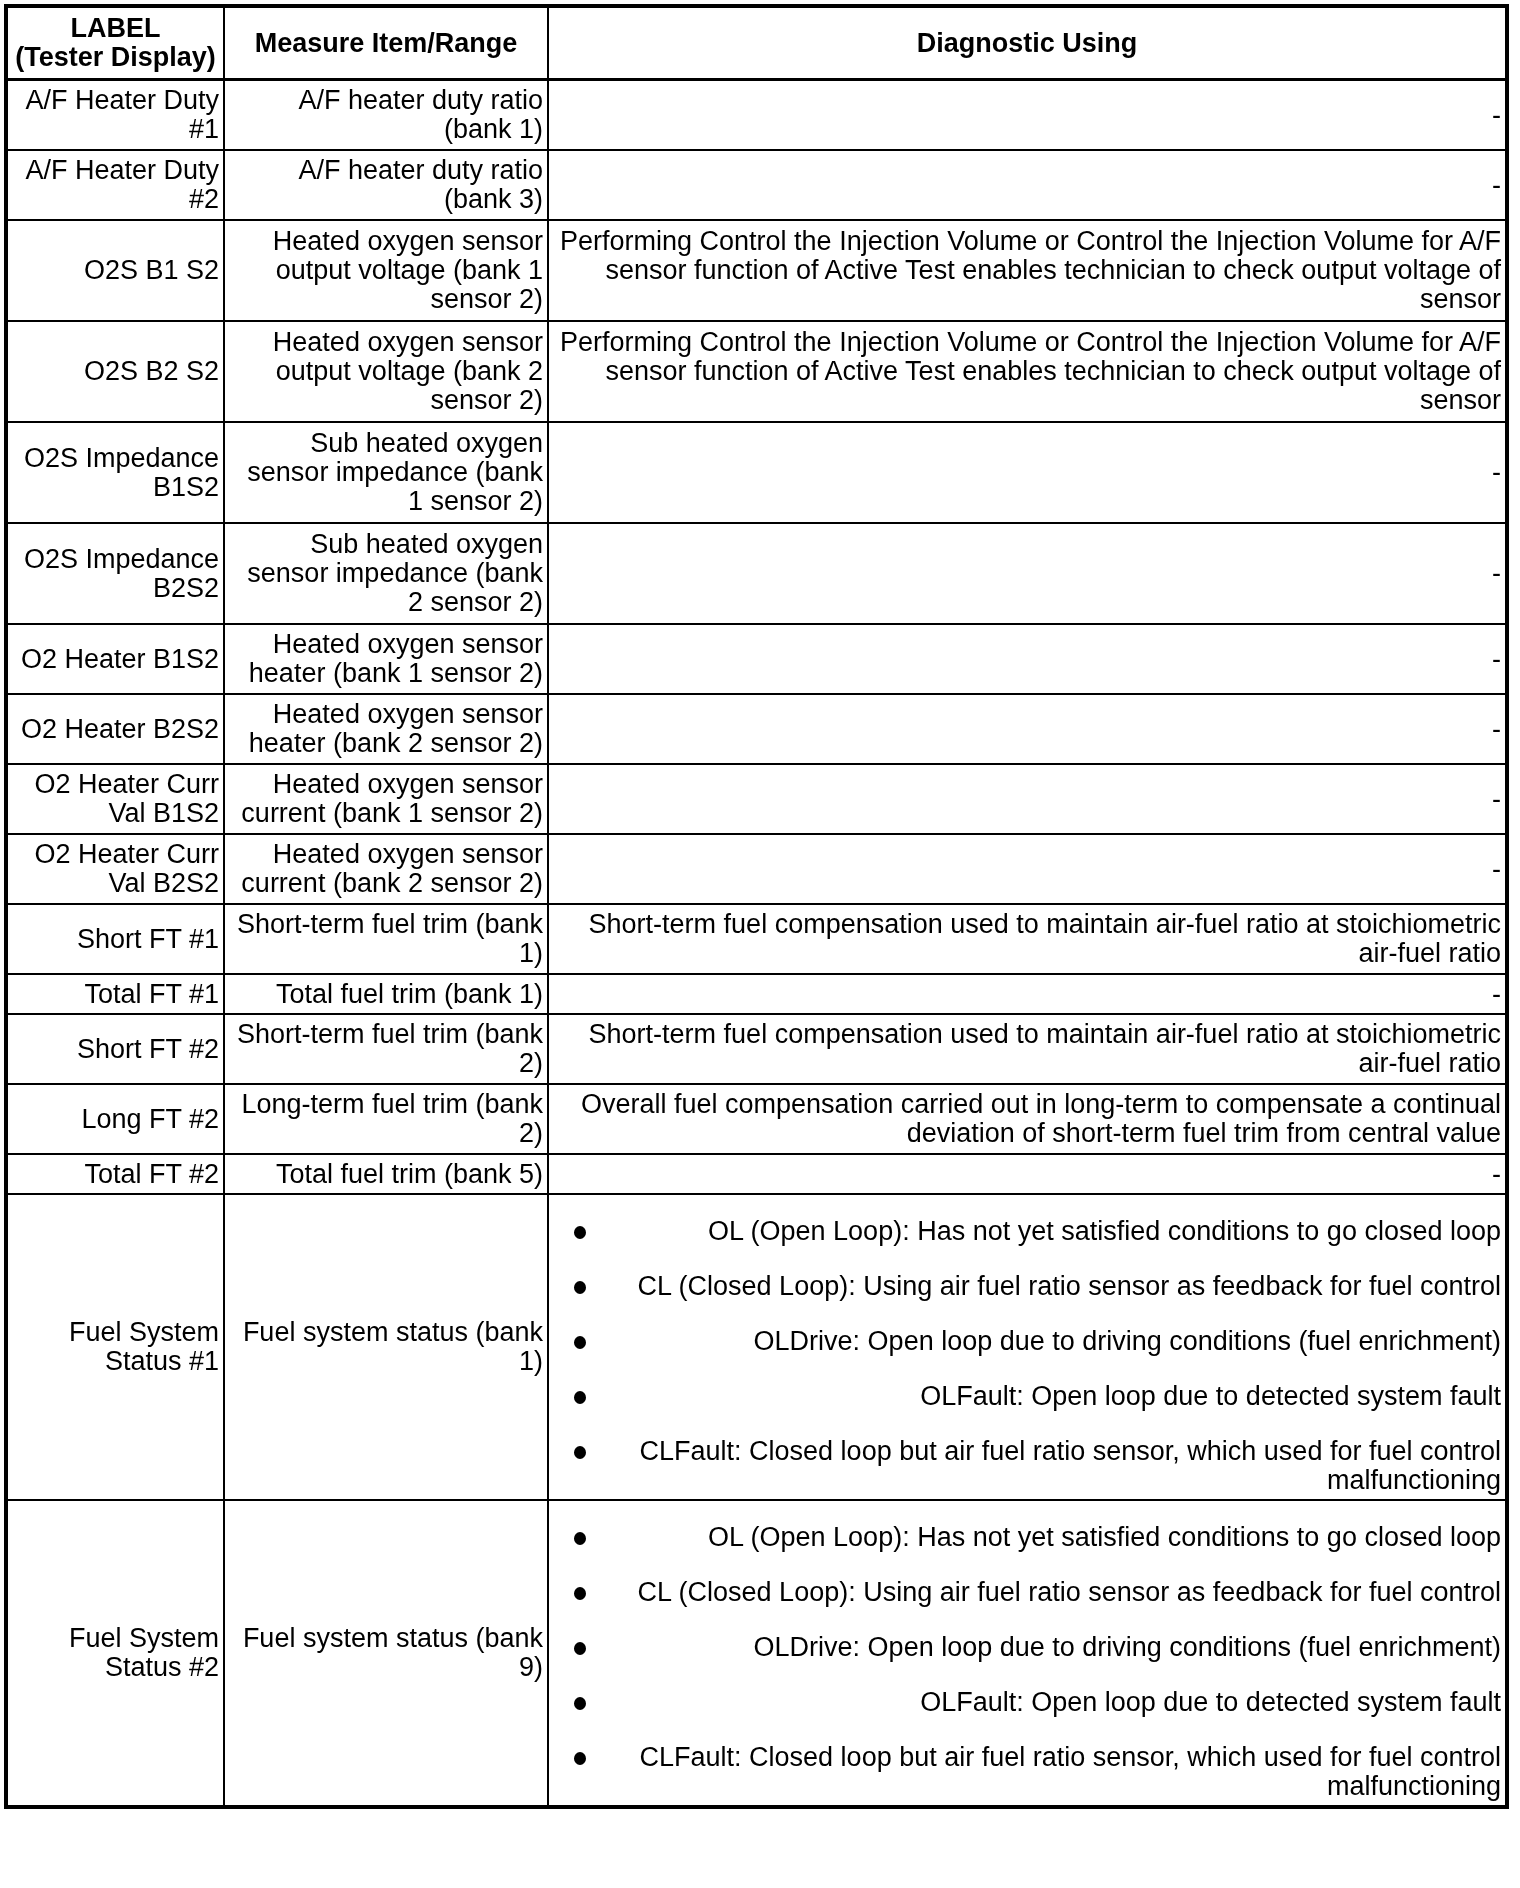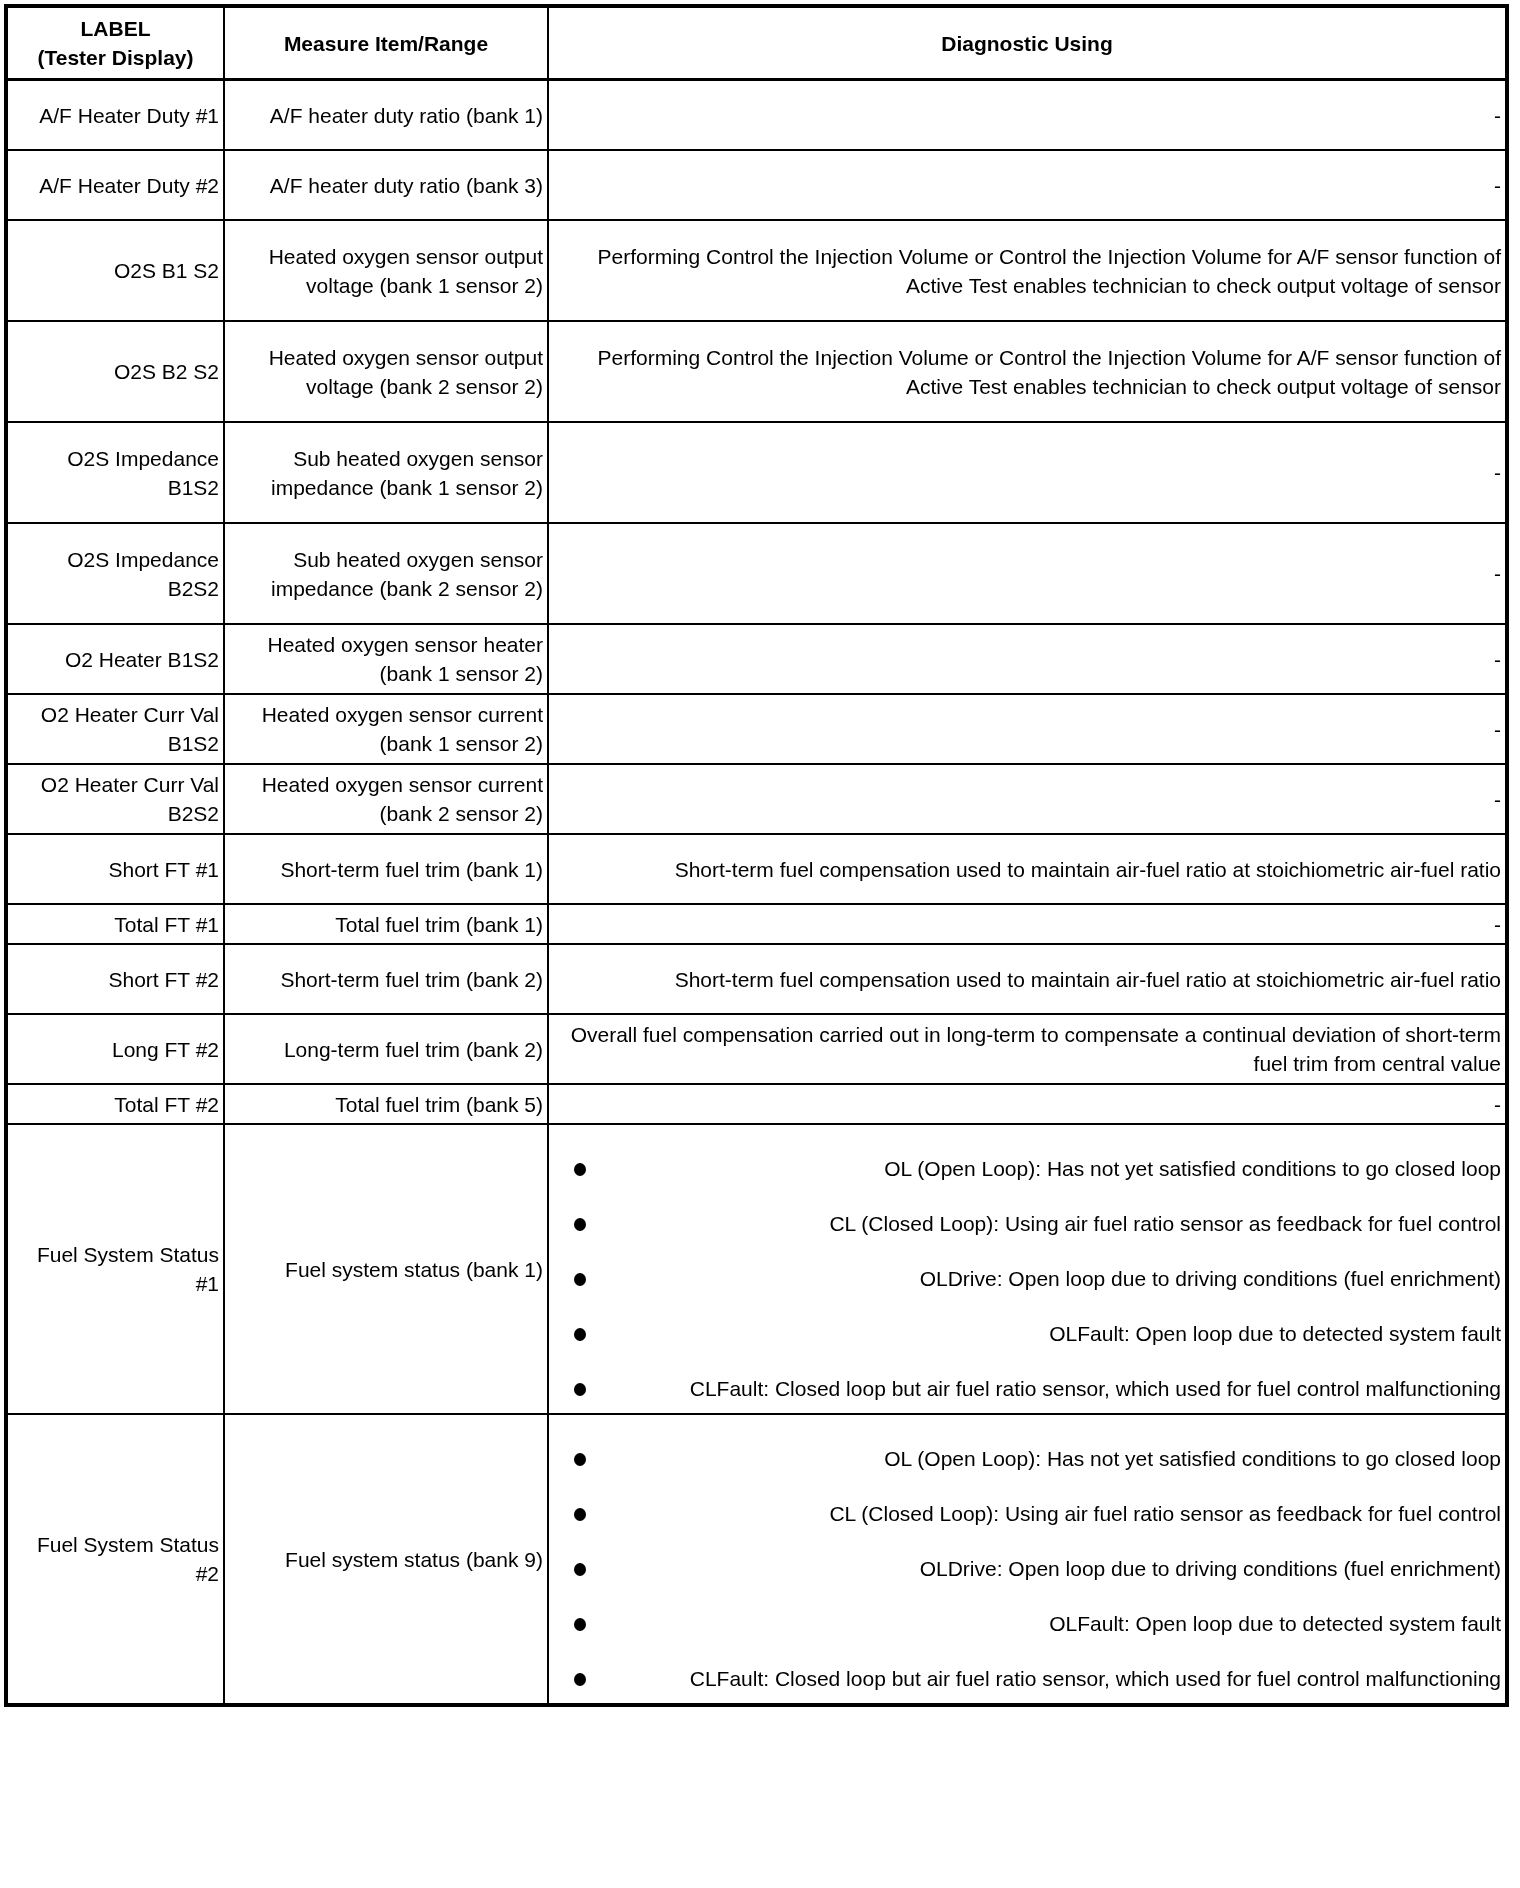--- a/index.html
+++ b/index.html
@@ -16,21 +16,21 @@
     color: #000000;
   }
   table.data-table {
     position: absolute;
     left: 4px;
     top: 4px;
     width: 1505px;
     border-collapse: collapse;
     border: 4px solid #000;
     table-layout: fixed;
-    font-size: 21px;
+    font-size: 27px;
     line-height: 29px;
   }
   table.data-table col.c1 { width: 218px; }
   table.data-table col.c2 { width: 324px; }
   table.data-table col.c3 { width: auto; }
   table.data-table th,
   table.data-table td {
     border: 2px solid #000;
     vertical-align: middle;
     padding: 0 4px 0 5px;
@@ -128,20 +128,25 @@
       <td>O2S Impedance B2S2</td>
       <td>Sub heated oxygen sensor impedance (bank 2 sensor 2)</td>
       <td class="note-dash">-</td>
     </tr>
     <tr class="h72">
       <td>O2 Heater B1S2</td>
       <td>Heated oxygen sensor heater (bank 1 sensor 2)</td>
       <td class="note-dash">-</td>
     </tr>
     <tr class="h72">
+      <td>O2 Heater B2S2</td>
+      <td>Heated oxygen sensor heater (bank 2 sensor 2)</td>
+      <td class="note-dash">-</td>
+    </tr>
+    <tr class="h72">
       <td>O2 Heater Curr Val B1S2</td>
       <td>Heated oxygen sensor current (bank 1 sensor 2)</td>
       <td class="note-dash">-</td>
     </tr>
     <tr class="h72">
       <td>O2 Heater Curr Val B2S2</td>
       <td>Heated oxygen sensor current (bank 2 sensor 2)</td>
       <td class="note-dash">-</td>
     </tr>
     <tr class="h72">

